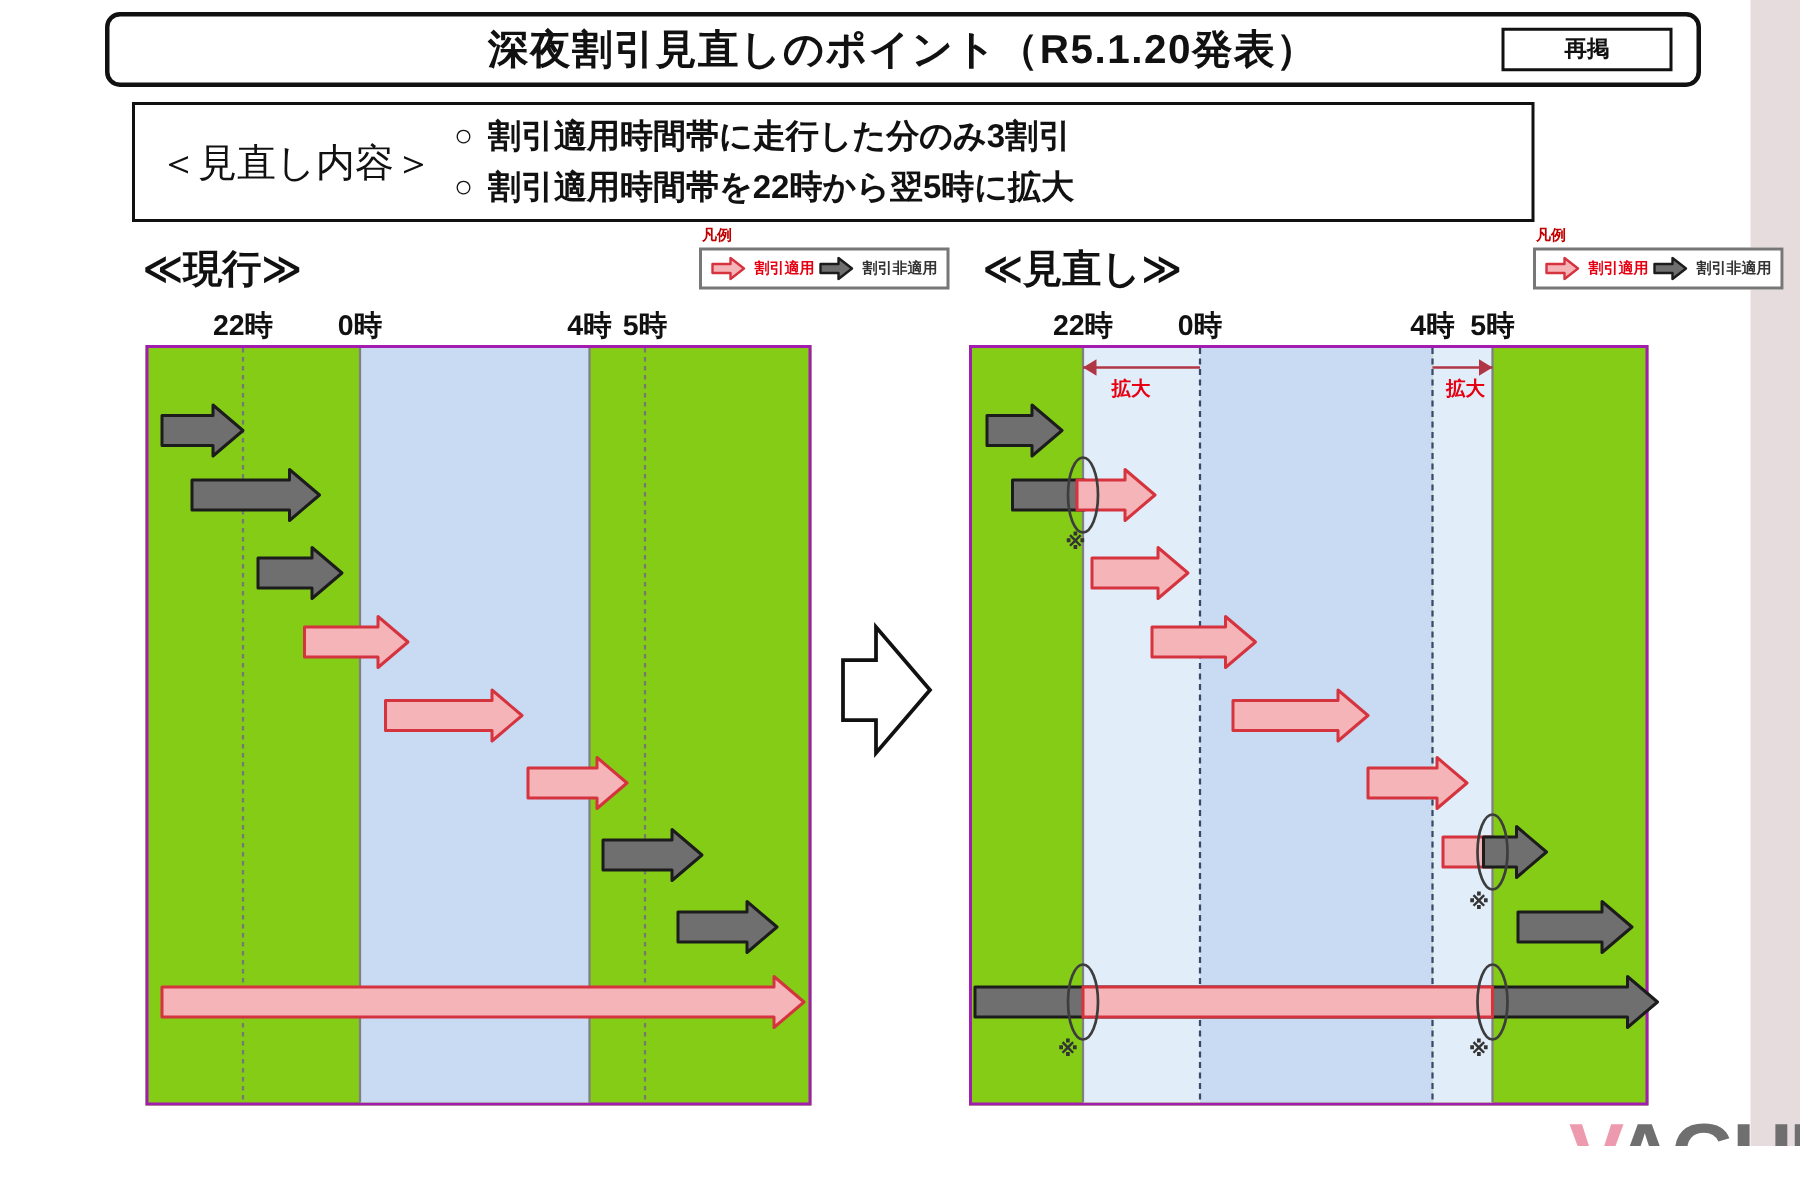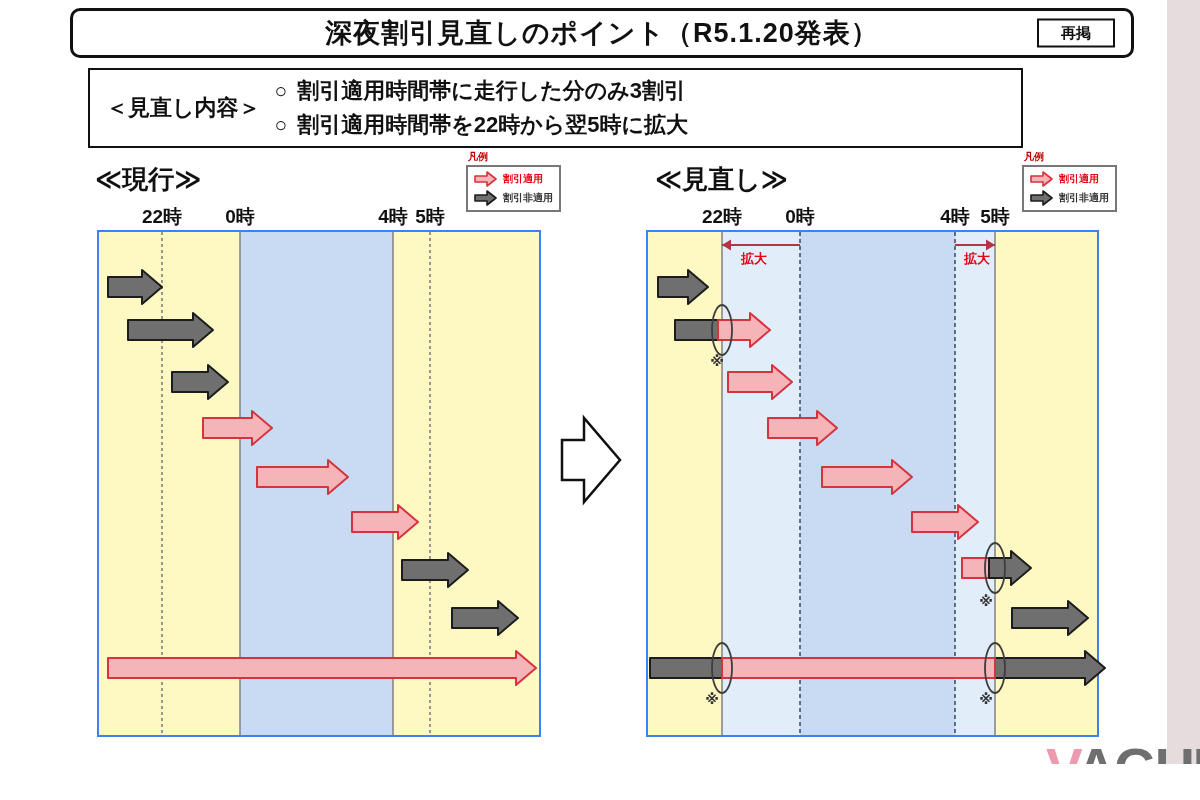--- a/index.html
+++ b/index.html
@@ -9,41 +9,41 @@
 
   
   #side-strip{left:1167px;top:0;width:33px;height:800px;background:#e6dcdd;}
 
   
   #title-bar{left:70px;top:8px;width:1058px;height:44px;border:3px solid #111;border-radius:10px;
              background:#fff;display:flex;align-items:center;justify-content:center;}
   #page-title{font-size:27px;font-weight:bold;letter-spacing:1px;}
   #badge{position:absolute;right:16px;top:50%;transform:translateY(-50%);
          border:2px solid #111;background:#fff;font-size:15px;font-weight:bold;
-         padding:3px 22px;}
+         padding:3px 40px;}
 
   
   #content-box{left:88px;top:68px;width:931px;height:76px;border:2px solid #111;background:#fff;
                display:flex;align-items:center;}
-  #content-label{font-size:22px;font-weight:bold;margin-left:16px;white-space:nowrap;}
+  #content-label{font-size:26px;font-weight:normal;margin-left:16px;white-space:nowrap;}
   #content-items{margin-left:14px;display:flex;flex-direction:column;gap:4px;}
   .content-item{display:flex;align-items:center;font-size:22px;font-weight:bold;white-space:nowrap;}
   .bullet{font-size:21px;font-weight:bold;margin-right:10px;}
 
   .section-title{font-size:26px;font-weight:bold;white-space:nowrap;}
 
   
   .legend-title{font-size:10px;font-weight:bold;color:#c00000;margin-left:2px;margin-bottom:1px;}
-  .legend-box{border:2px solid #777;background:#fff;padding:4px 6px;display:flex;flex-direction:column;gap:3px;}
+  .legend-box{border:2px solid #777;background:#fff;padding:4px 6px;display:flex;gap:3px;}
   .legend-row{display:flex;align-items:center;gap:5px;white-space:nowrap;}
   .legend-label{font-size:10px;font-weight:bold;color:#333;}
   .legend-label.red{color:#e60012;}
 
   
-  .diagram-box{border:2px solid #3b82f6;background:#fef9c3;}
+  .diagram-box{border:2px solid #a21caf;background:#84cc16;}
   .ticks{height:28px;}
   .tick{position:absolute;bottom:0;transform:translateX(-50%);font-size:19px;font-weight:bold;white-space:nowrap;}
   svg.diagram{overflow:visible;display:block;font-family:"Liberation Sans","DejaVu Sans",sans-serif;}
 
   
   #footnote{left:636px;top:738px;width:545px;font-size:11.5px;font-weight:bold;color:#222;line-height:1.5;}
   #footnote .l2{margin-left:15px;}
 
   
   #watermark{left:1046px;top:736px;font-size:55px;font-weight:bold;letter-spacing:-2px;white-space:nowrap;}

